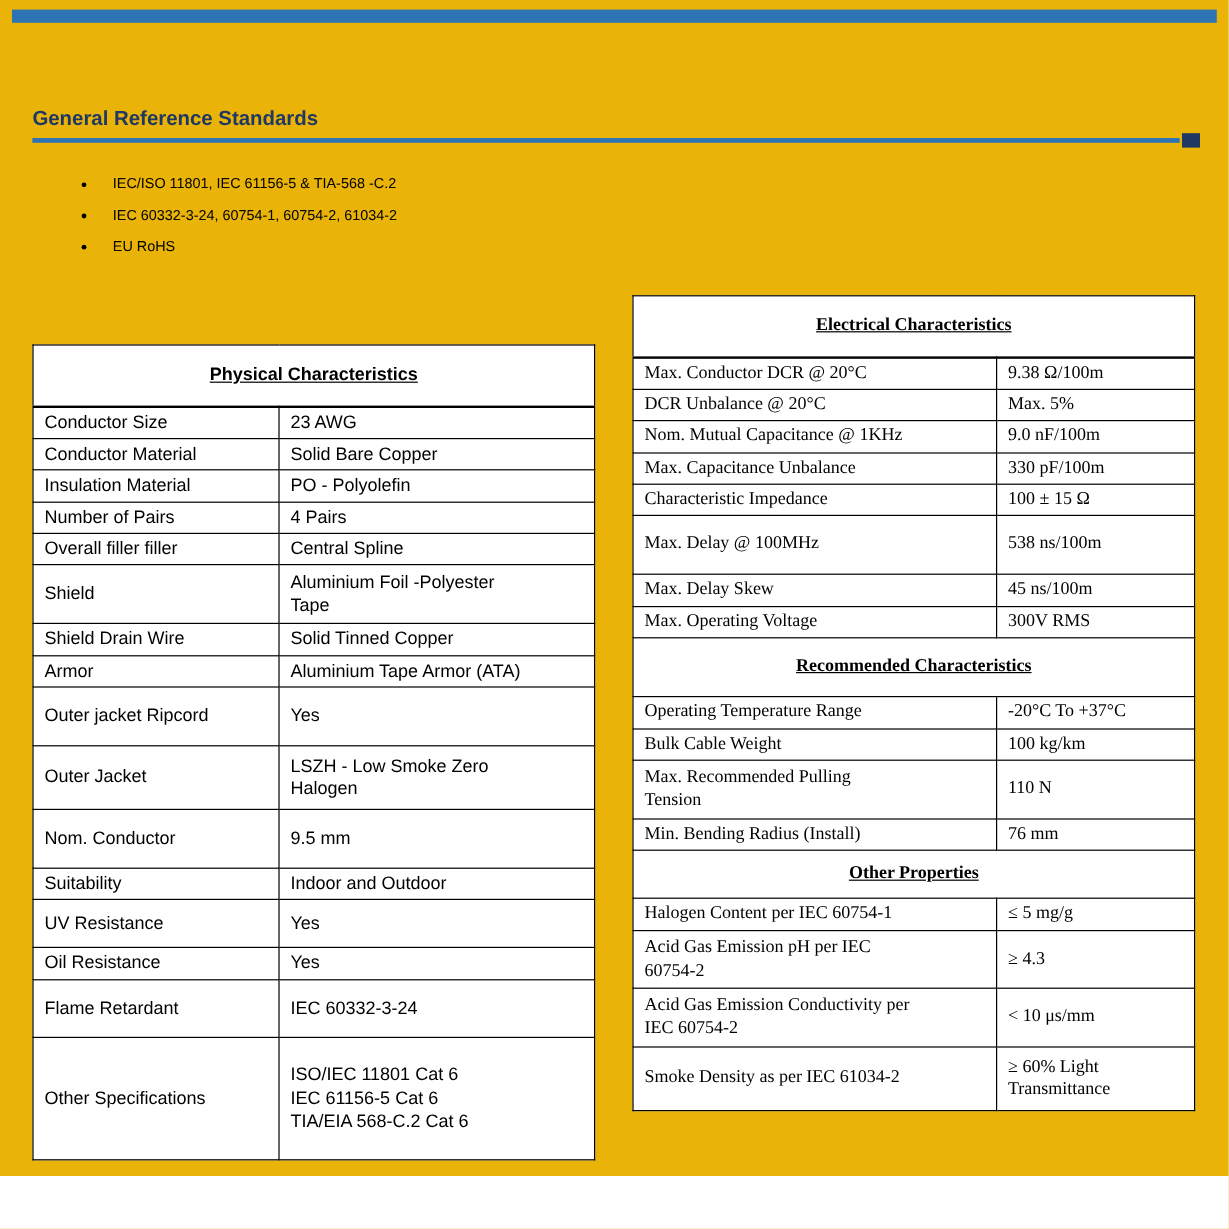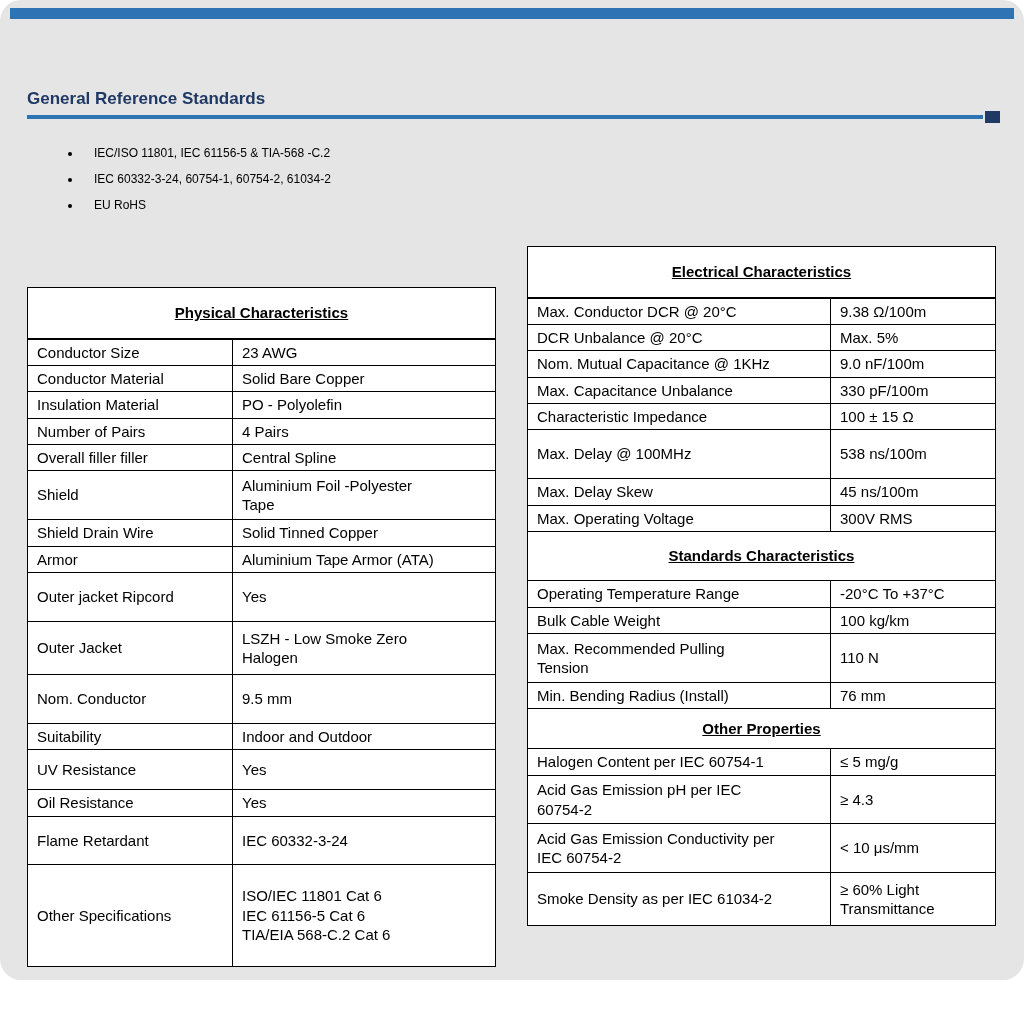--- a/index.html
+++ b/index.html
@@ -1,34 +1,34 @@
 <!DOCTYPE html>
 <html><head>
 <meta charset="utf-8">
 <style>
   * { margin:0; padding:0; box-sizing:border-box; }
   html,body { background:#ffffff; }
   body { font-family:"Liberation Sans", sans-serif; color:#000; }
-  .page { position:relative; width:1024px; height:980px; background:#e5e5e5; overflow:hidden;border-radius:21px; }
+  .page { position:relative; width:1024px; height:980px; background:#eab308; overflow:hidden; }
 
   .bar { position:absolute; left:10px; width:1004px; height:11px; background:#2E74B5; }
   .bar.top { top:8px; }
   .bar.bottom { top:987px; height:13px; }
 
   .heading { position:absolute; left:27px; top:89px; font-size:17px; font-weight:bold; color:#1F3864; }
   .heading-rule { position:absolute; left:27px; top:111px; width:973px; display:flex; align-items:center; }
   .rule-line { flex:1; height:4px; background:#2E74B5; }
   .rule-cap { width:15px; height:12px; background:#1F3864; margin-left:2px; }
 
   ul.std-list { position:absolute; left:62px; top:140px; list-style:disc; padding-left:20px; }
   ul.std-list li { font-size:12px; line-height:26px; padding-left:12px; }
 
   table.spec { position:absolute; top:246px; border-collapse:collapse; table-layout:fixed; background:#fff; }
   table.spec.left  { left:27px;  width:468px;margin-top:41px; }
-  table.spec.right { left:527px; width:468px; }
+  table.spec.right { left:527px; width:468px;font-family:Liberation Serif, serif; }
   table.spec td { border:1px solid #000; padding:2px 9px; font-size:15px; vertical-align:middle; line-height:1.3; white-space:pre-line; }
   td.title { text-align:center; font-weight:bold; text-decoration:underline; font-size:16px; white-space:normal; }
   td.title.thick { border-bottom-width:2px; }
 
   tr.h26{height:26px} tr.h27{height:27px} tr.h40{height:40px} tr.h48{height:48px}
   tr.h49{height:49px} tr.h51{height:51px} tr.h53{height:53px} tr.h102{height:102px}
 </style>
 </head>
 <body>
 
@@ -163,21 +163,21 @@
     </tr>
     <tr class="h27">
       <td>Max. Delay Skew</td>
       <td>45 ns/100m</td>
     </tr>
     <tr class="h26">
       <td>Max. Operating Voltage</td>
       <td>300V RMS</td>
     </tr>
     <tr class="h49">
-      <td colspan="2" class="title">Standards Characteristics</td>
+      <td colspan="2" class="title">Recommended Characteristics</td>
     </tr>
     <tr class="h27">
       <td>Operating Temperature Range</td>
       <td>-20°C To +37°C</td>
     </tr>
     <tr class="h26">
       <td>Bulk Cable Weight</td>
       <td>100 kg/km</td>
     </tr>
     <tr class="h49">

